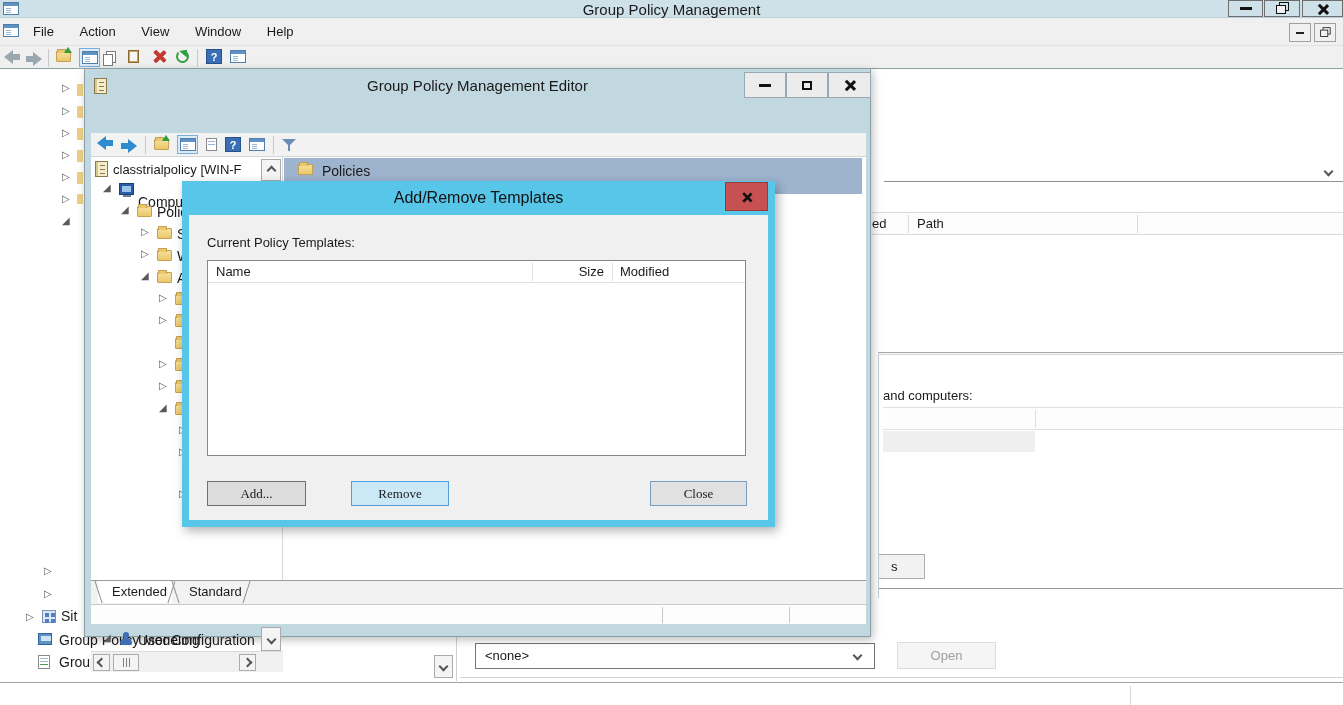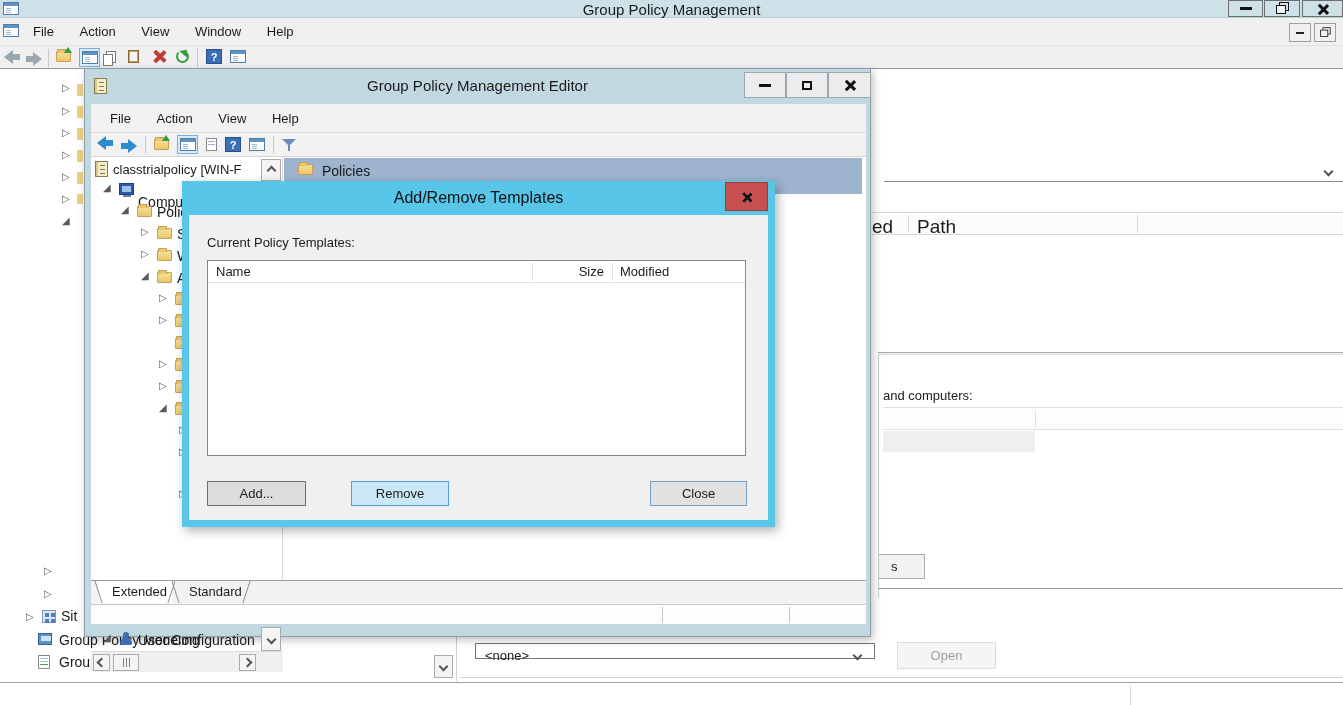--- a/index.html
+++ b/index.html
@@ -105,23 +105,23 @@
 
   
   .dlg { left:182px; top:181px; width:593px; height:346px; background:#58c6e8; z-index:20; box-shadow:3px 4px 10px rgba(0,0,0,.3); }
   .dlg-title { width:100%; text-align:center; font-size:16px; line-height:33px; color:#111; }
   .dlg-close { left:543px; top:1px; width:43px; height:29px; background:#c75050; border:1px solid #9c3a3a; display:flex; align-items:center; justify-content:center; }
   .dlg-body { left:7px; top:34px; width:579px; height:305px; background:#f0f0f0; }
   .lv { left:18px; top:45px; width:539px; height:196px; background:#fff; border:1px solid #828790; }
   .lv-head { height:22px; border-bottom:1px solid #e0e0e0; position:relative; }
   .lv-col-sep { position:absolute; top:2px; width:1px; height:18px; background:#e0e0e0; }
   .lv-row-sel { position:absolute; left:1px; right:1px; top:23px; height:21px; background:#2f86e2; color:#fff; }
-  .btn { border:1px solid #adadad; background:#e1e1e1; text-align:center; font-size:13px; }
-
-  .hdr-cell { font-size:19px; color:#1a1a1a; }
+  .btn { border:1px solid #adadad; background:#e1e1e1; text-align:center; font-size:13px;font-family:Liberation Serif, serif; }
+
+  .hdr-cell { font-size:13px; color:#1a1a1a; }
   .muted { color:#9e9e9e; }
 </style>
 </head>
 <body>
 
 <div class="screen">
 
   <div class="abs mw-titlebar">
     <div class="abs" style="left:3px;top:2px;">
         <span class="console-ico" style="display:block;"></span>
@@ -239,21 +239,21 @@
     <div class="abs" style="left:883px;top:388px;">and computers:</div>
     <div class="abs" style="left:883px;top:407px;width:460px;height:23px;background:#fdfdfd;border-top:1px solid #e0e0e0;border-bottom:1px solid #e0e0e0;">
       <span class="abs" style="left:152px;top:2px;width:1px;height:18px;background:#e0e0e0;"></span>
     </div>
     <div class="abs" style="left:883px;top:431px;width:152px;height:21px;background:#efefef;"></div>
     <div class="abs" style="left:879px;top:554px;width:46px;height:25px;background:#f2f2f2;border:1px solid #adadad;border-left:none;">
       <span class="abs" style="left:12px;top:4px;">s</span>
     </div>
     <div class="abs" style="left:879px;top:588px;width:464px;height:1px;background:#989898;"></div>
     <div class="abs" style="left:879px;top:589px;width:464px;height:1px;background:#ffffff;"></div>
-    <div class="abs" style="left:475px;top:643px;width:400px;height:16px;background:#fff;border:1px solid #767676;">
+    <div class="abs" style="left:475px;top:643px;width:400px;height:26px;background:#fff;border:1px solid #767676;">
       <span class="abs" style="left:9px;top:4px;">&lt;none&gt;</span>
       <span class="abs chev down" style="left:378px;top:8px;"></span>
     </div>
     <div class="abs" style="left:897px;top:642px;width:99px;height:27px;background:#f5f5f5;border:1px solid #dcdcdc;text-align:center;line-height:25px;">
       <span class="muted">Open</span>
     </div>
     <div class="abs" style="left:460px;top:677px;width:883px;height:1px;background:#d2d2d2;"></div>
   </div>
 
   <div class="abs" style="left:0;top:682px;width:1343px;height:1px;background:#a0a0a0;"></div>
@@ -271,28 +271,20 @@
       <div class="abs gpme-title">Group Policy Management Editor</div>
       <div class="abs gpme-btn" style="left:659px;">
           <span class="bar-glyph"></span>
         </div>
       <div class="abs gpme-btn" style="left:701px;">
           <span class="box-glyph"></span>
         </div>
       <div class="abs gpme-btn" style="left:743px;width:43px;">
           <span class="x-glyph"></span>
         </div>
-    </div>
-    <div class="abs gpme-menubar">
-      <div class="abs" style="left:8px;top:0;">
-        <span class="menu-item" style="line-height:29px;">File</span>
-        <span class="menu-item" style="line-height:29px;">Action</span>
-        <span class="menu-item" style="line-height:29px;">View</span>
-        <span class="menu-item" style="line-height:29px;">Help</span>
-      </div>
     </div>
     <div class="abs gpme-toolbar">
       <span><span class="nav blue">
             <span class="tri-l"></span>
             <span class="stem"></span>
           </span></span>
       <span><span class="nav blue">
             <span class="stem"></span>
             <span class="tri-r"></span>
           </span></span>

